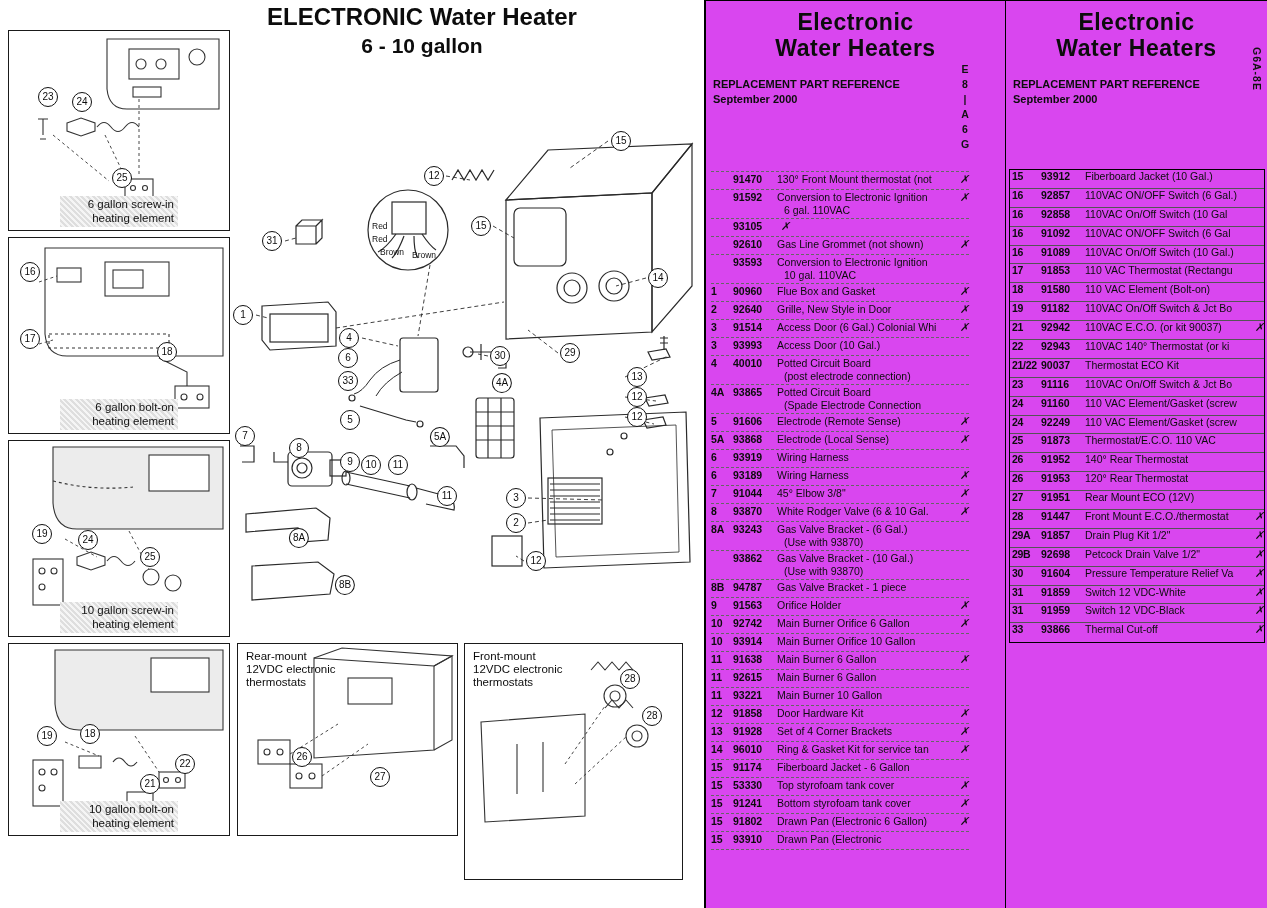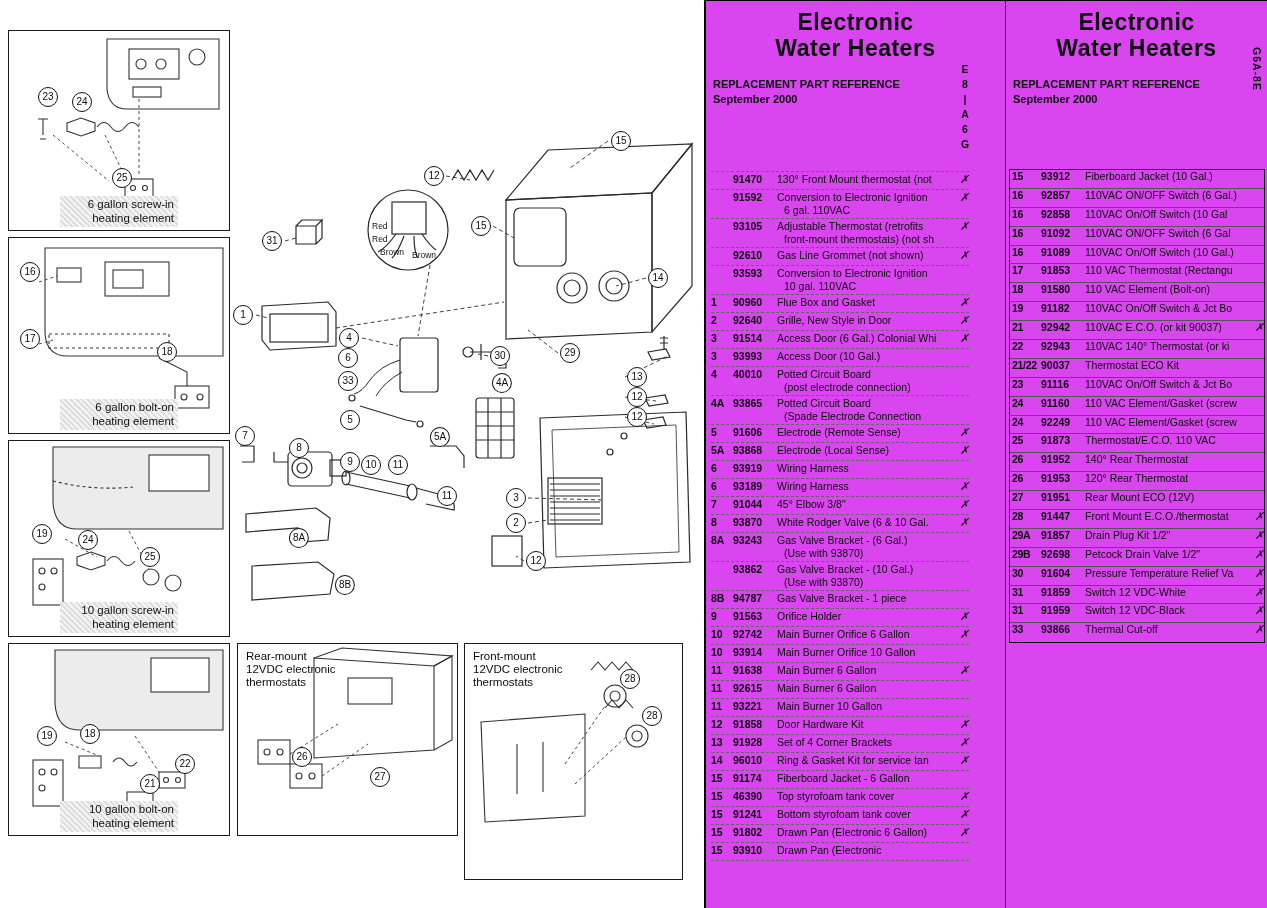--- a/index.html
+++ b/index.html
@@ -51,20 +51,24 @@
   .rows2 .c-item{width:29px;letter-spacing:-.3px}
   .rows2 .c-part{width:44px}
 </style>
 </head>
 <body>
 
 <div id="root">
 
   <div id="diagram-page">
 
+    <div class="dtitle">
+      <div class="l1">ELECTRONIC Water Heater</div>
+      <div class="l2">6 - 10 gallon</div>
+    </div>
 
     <svg width="704" height="908" viewBox="0 0 704 908" style="position:absolute;left:0;top:0">
       <g fill="none" stroke="#2a2a2a" stroke-width="1.2">
 
         <g>
           <path d="M506,200 L652,193 L652,332 L506,339 Z"></path>
           <path d="M506,200 L548,150 L692,144 L652,193 Z"></path>
           <path d="M692,144 L692,286 L652,332 L652,193 Z"></path>
           <rect x="514" y="208" width="52" height="58" rx="6"></rect>
           <circle cx="572" cy="288" r="15"></circle>
@@ -414,24 +418,20 @@
           <span class="c-part">91592</span>
           <span class="c-desc">
             <span>Conversion to Electronic Ignition</span>
             <span class="l2">6 gal. 110VAC</span>
           </span>
           <span class="c-x">✗</span>
         </div>
         <div class="prow">
           <span class="c-item"></span>
           <span class="c-part">93105</span>
-          <span class="c-desc">
-            <span>Adjustable Thermostat (retrofits</span>
-            <span class="l2">front-mount thermostats) (not sh</span>
-          </span>
           <span class="c-x">✗</span>
         </div>
         <div class="prow">
           <span class="c-item"></span>
           <span class="c-part">92610</span>
           <span class="c-desc">
             <span>Gas Line Grommet (not shown)</span>
           </span>
           <span class="c-x">✗</span>
         </div>
@@ -643,21 +643,21 @@
         <div class="prow">
           <span class="c-item">15</span>
           <span class="c-part">91174</span>
           <span class="c-desc">
             <span>Fiberboard Jacket - 6 Gallon</span>
           </span>
           <span class="c-x"></span>
         </div>
         <div class="prow">
           <span class="c-item">15</span>
-          <span class="c-part">46390</span>
+          <span class="c-part">53330</span>
           <span class="c-desc">
             <span>Top styrofoam tank cover</span>
           </span>
           <span class="c-x">✗</span>
         </div>
         <div class="prow">
           <span class="c-item">15</span>
           <span class="c-part">91241</span>
           <span class="c-desc">
             <span>Bottom styrofoam tank cover</span>

